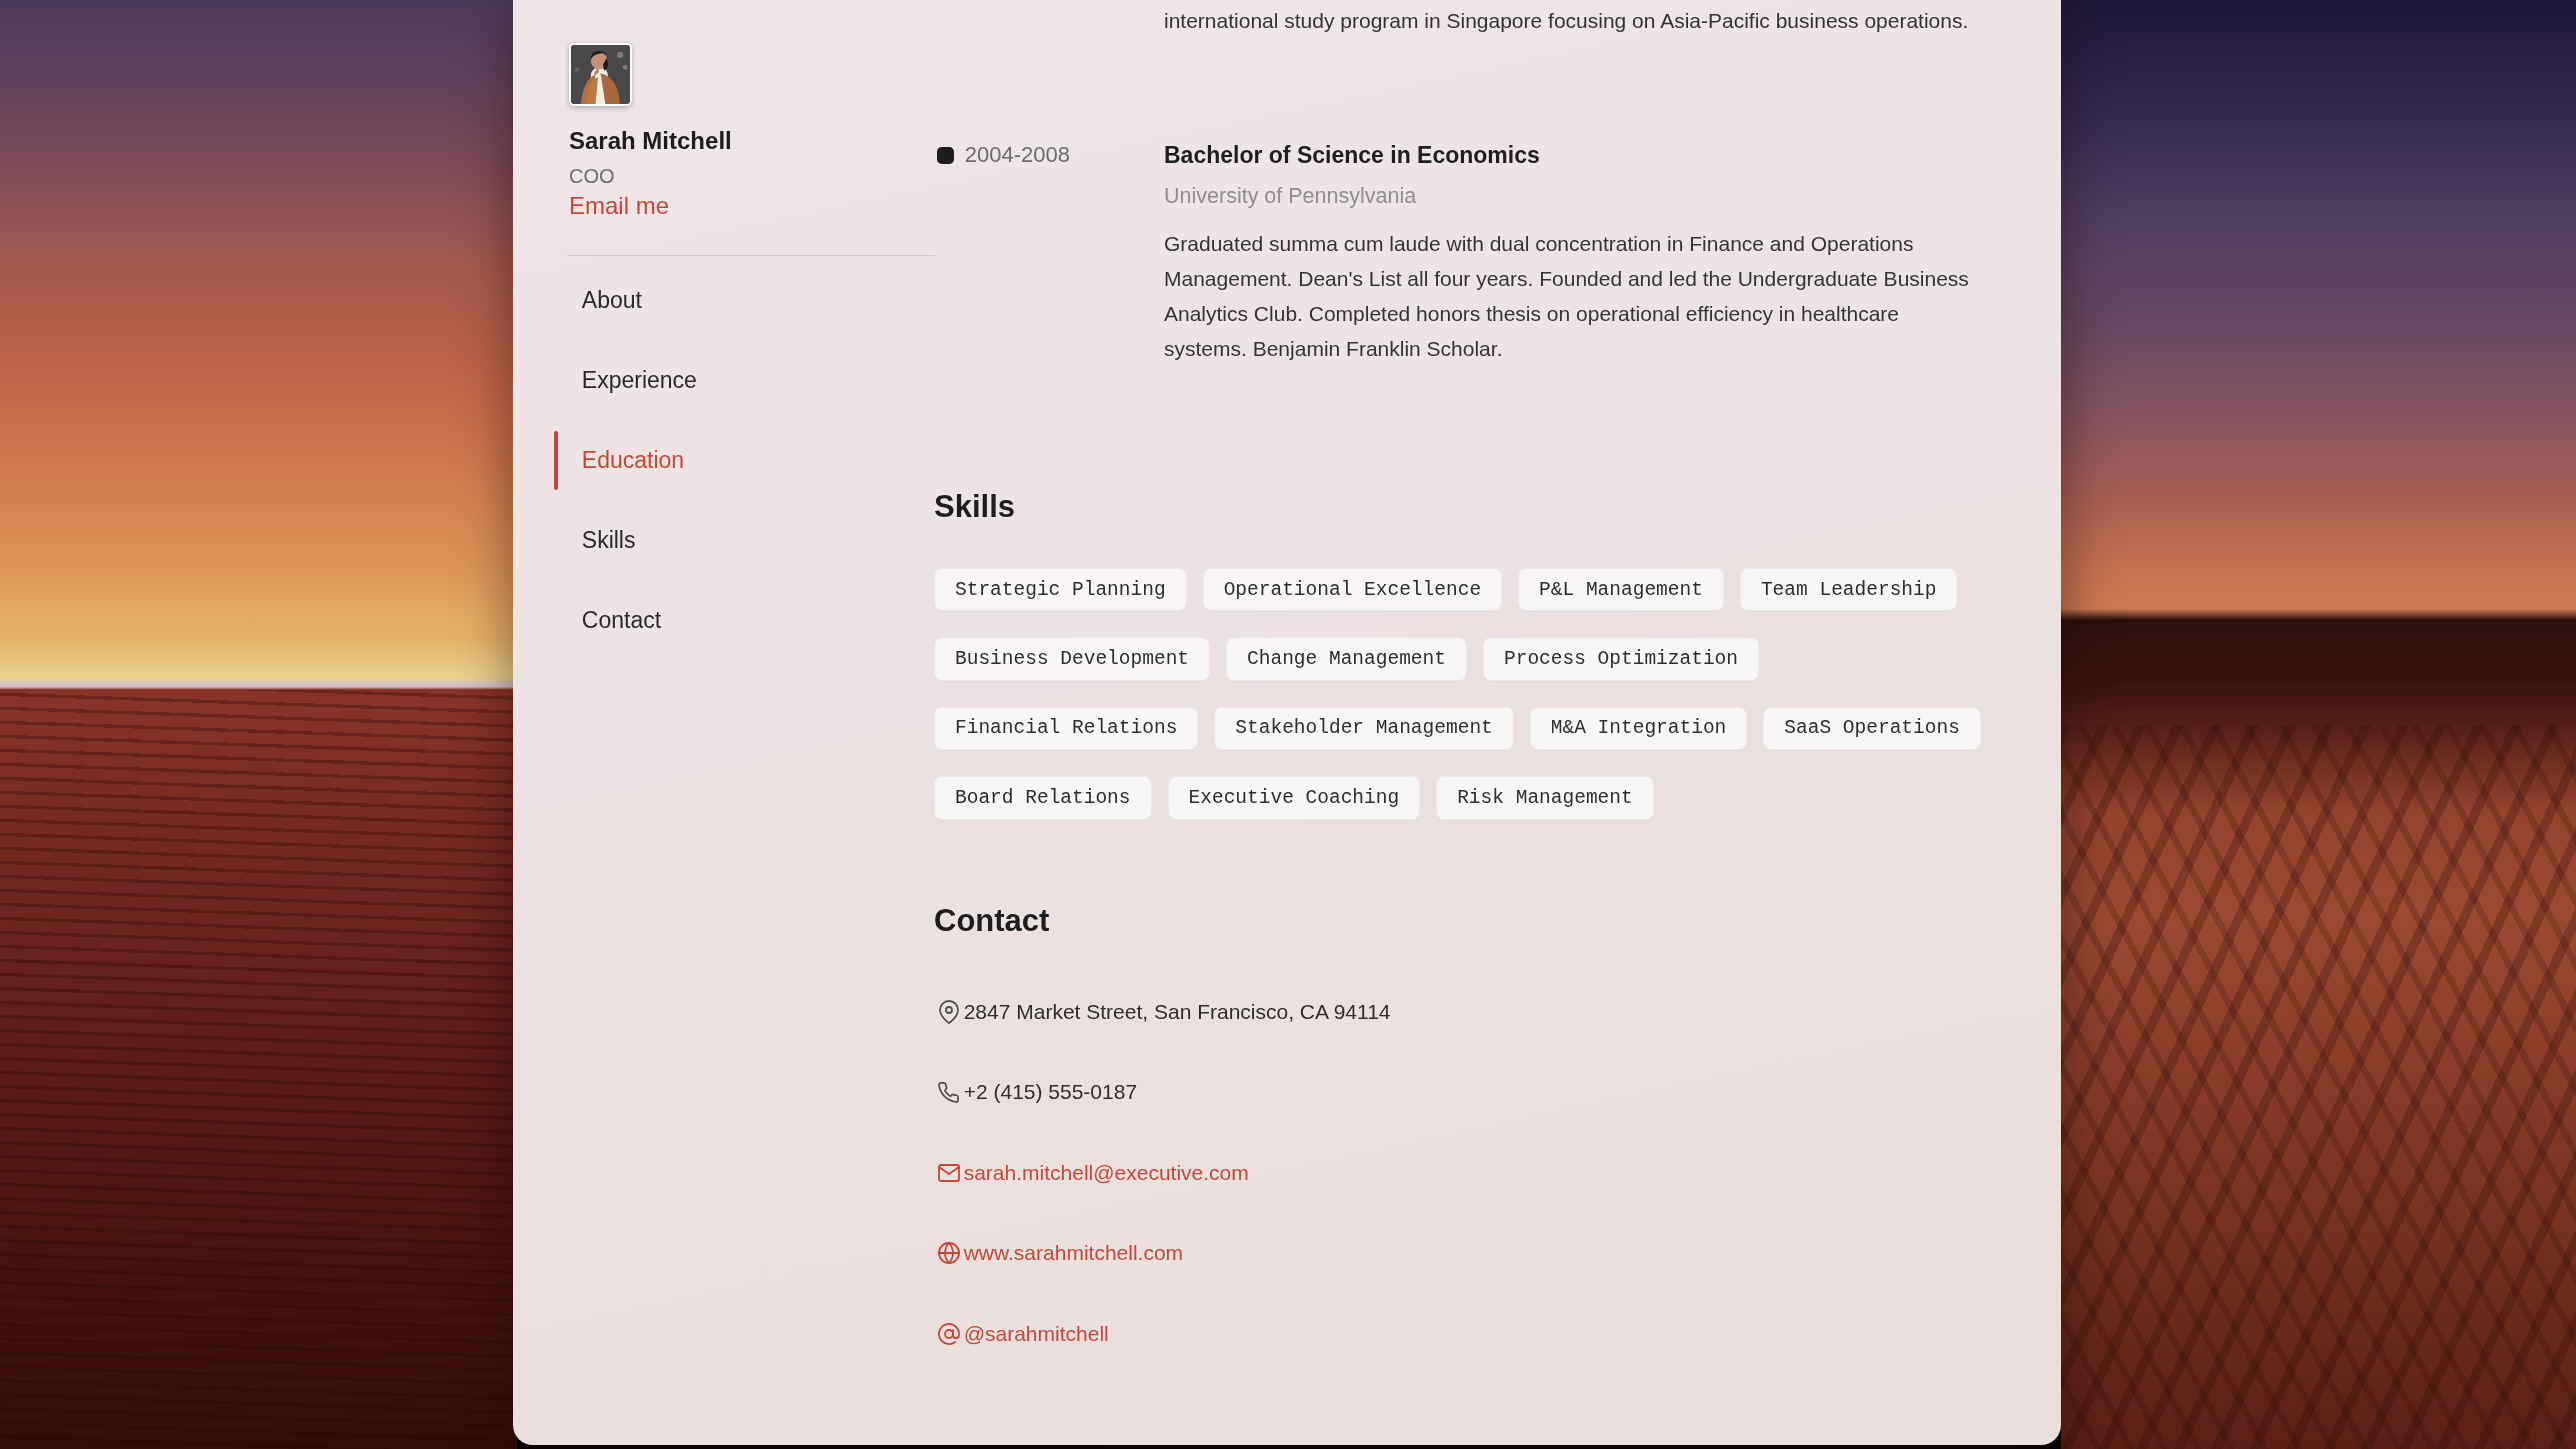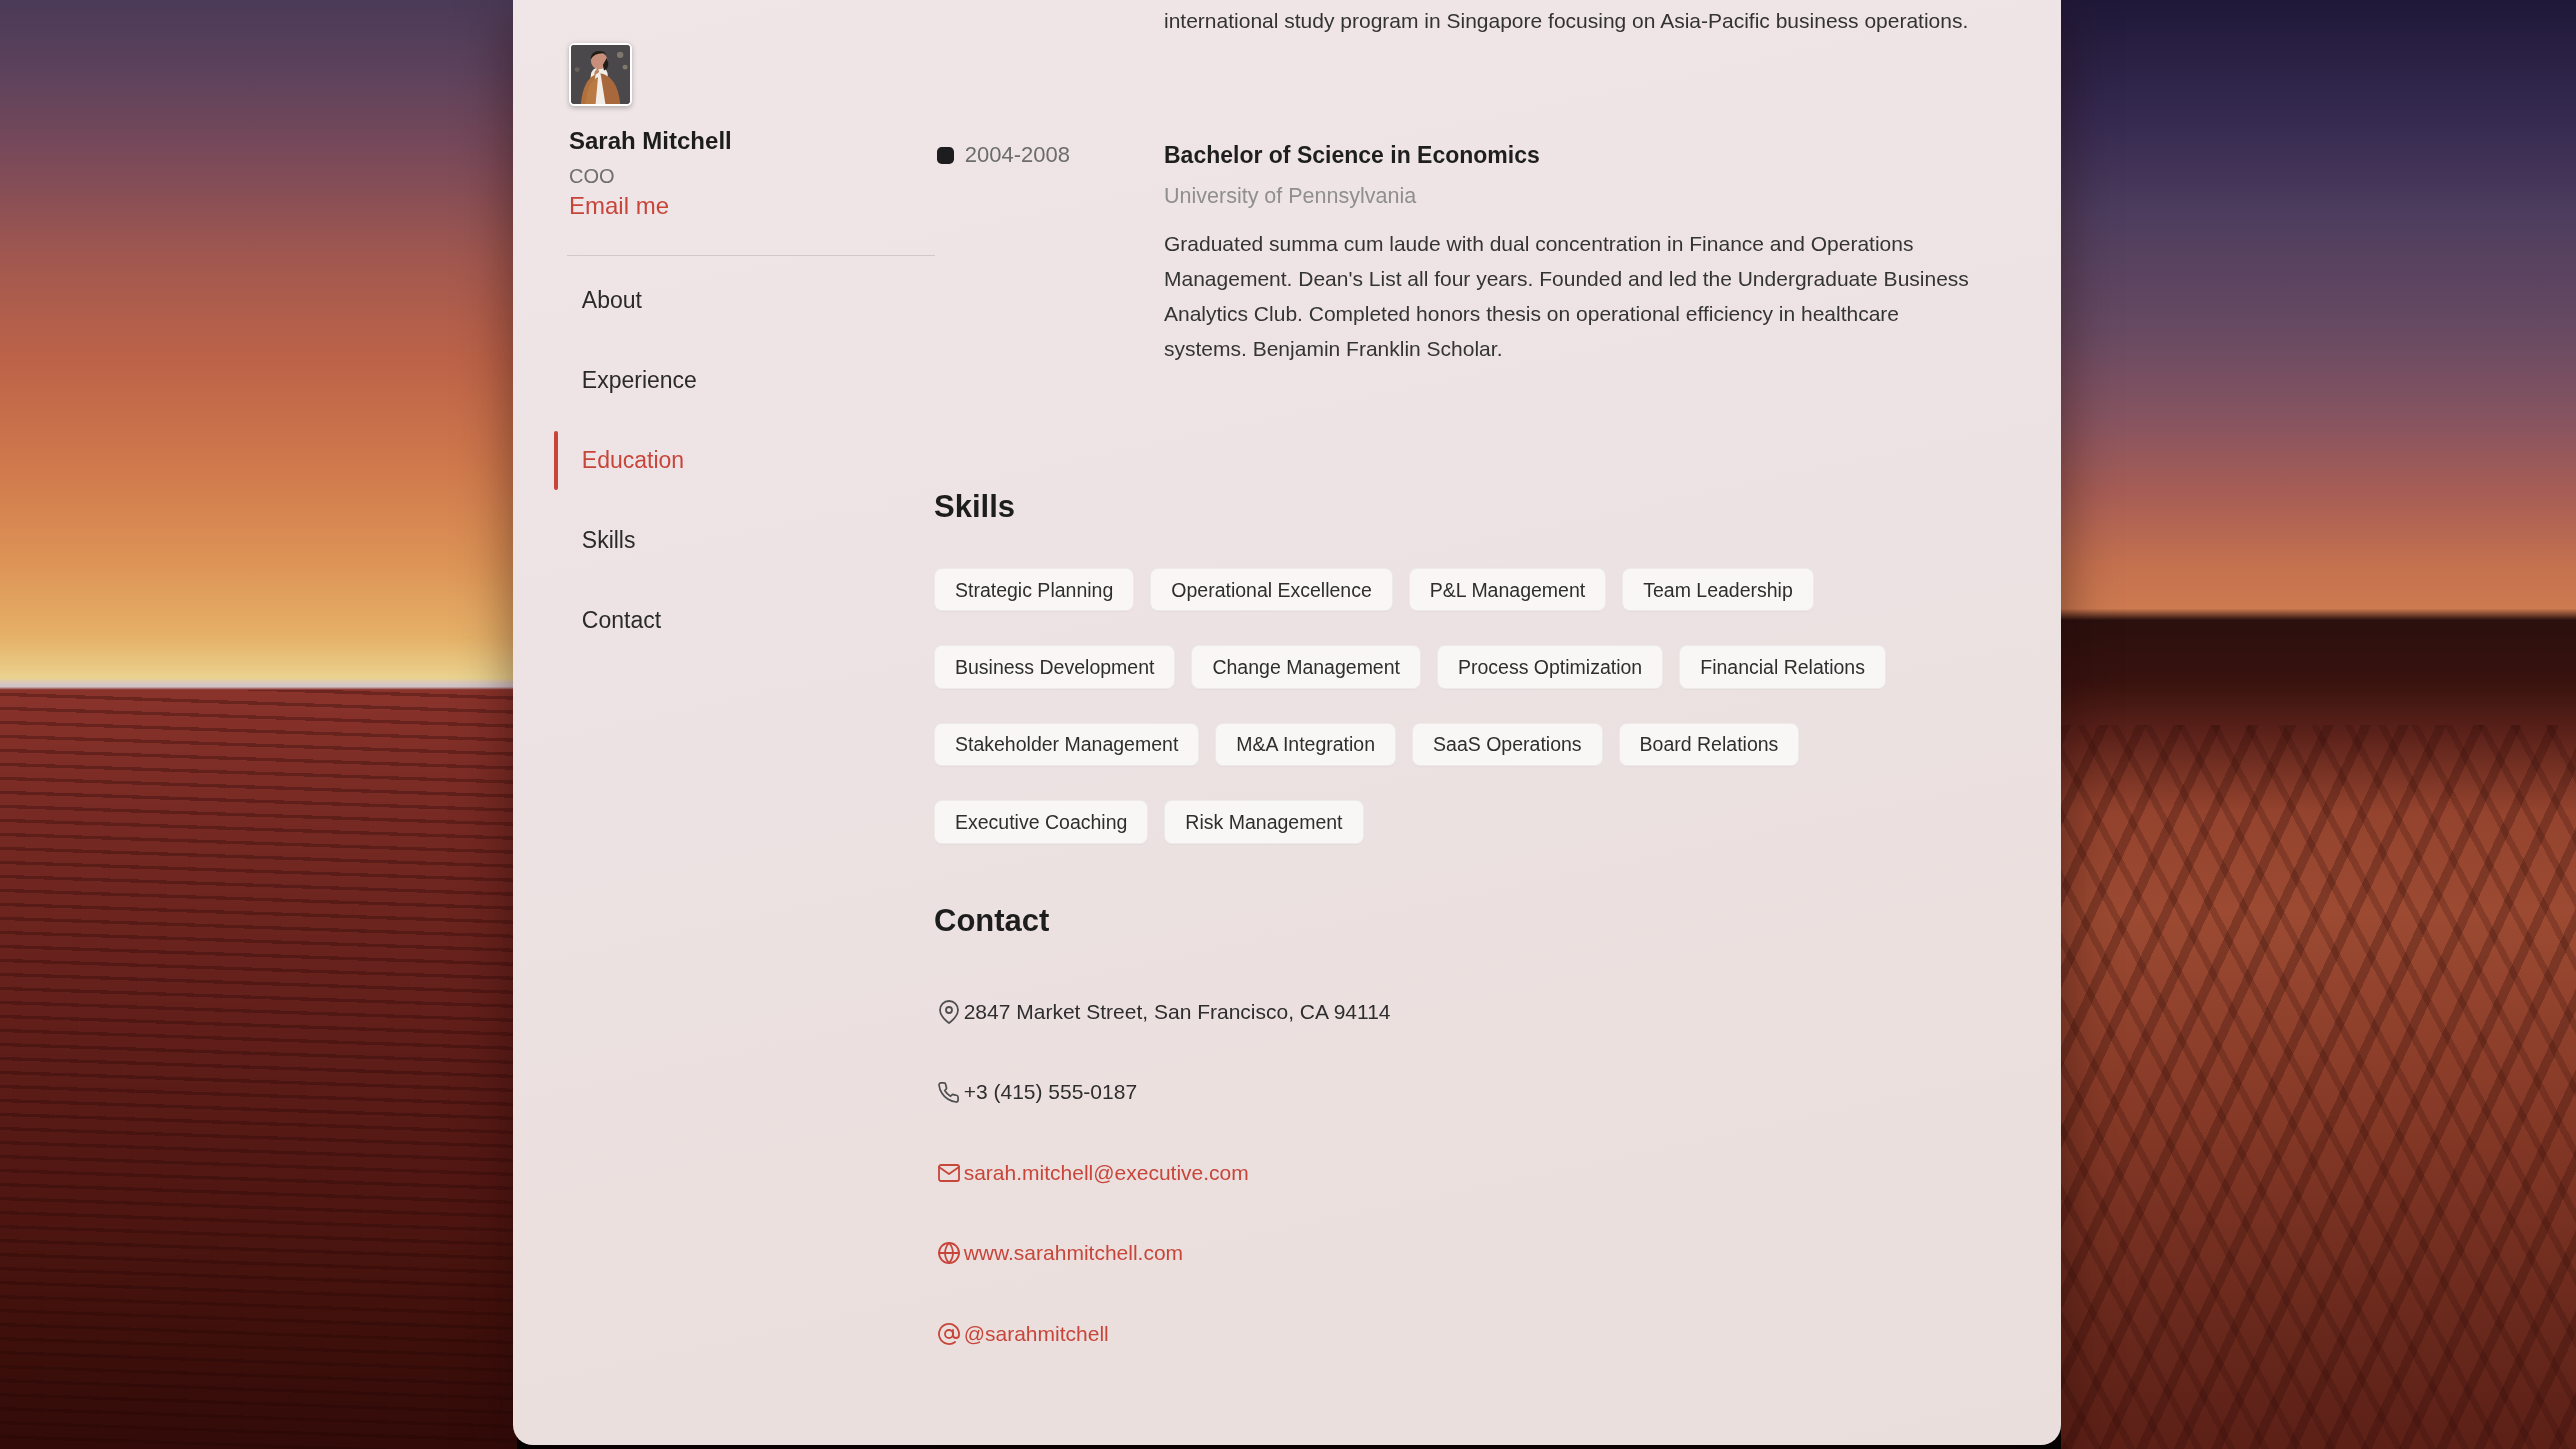--- a/index.html
+++ b/index.html
@@ -57,21 +57,21 @@
   .edu-when{width:230px;flex:none;display:flex;align-items:flex-start;padding-top:3.4px;}
   .edu-dot{width:17.4px;height:17.4px;border-radius:4.7px;background:#1d1d1f;margin:5.4px 0 0 2.7px;flex:none;}
   .edu-year{margin-left:10.7px;font-size:22px;line-height:28px;color:#6c6c6c;}
   .edu-body{flex:1;padding-top:3.4px;}
   .edu-degree{font-size:23px;line-height:28px;font-weight:700;color:#1e1e1e;}
   .edu-school{margin-top:12.7px;font-size:21.5px;line-height:28px;color:#8f8f8f;}
   .edu-desc{margin-top:16px;width:815px;font-size:21px;line-height:35px;color:#343434;}
 
   .section-h{font-size:31px;line-height:38px;font-weight:700;color:#1d1d1d;}
   .skills{position:absolute;left:0;top:488px;width:1060px;}
-  .chips{margin-top:42px;width:1047px;display:flex;flex-wrap:wrap;gap:34px 16px;}
+  .chips{margin-top:42px;width:1047px;display:flex;flex-wrap:wrap;gap:26px 16px;font-family:Liberation Mono, monospace;}
   .chip{padding:10.7px 20px;border-radius:8px;background:rgba(252,249,249,.85);
     border:0.7px solid rgba(0,0,0,.05);box-shadow:0 0.7px 1.3px rgba(0,0,0,.03);
     font-size:19.5px;line-height:20px;color:#2e2e2e;white-space:nowrap;}
 
   .contact{position:absolute;left:0;top:902px;width:1060px;}
   .c-items{margin-top:59px;padding-left:2.7px;}
   .c-row{display:flex;align-items:center;gap:3px;height:25.5px;margin-bottom:55px;
     font-size:21px;color:#2e2e2e;}
   .c-row .ic{width:24px;height:24px;flex:none;display:flex;align-items:center;justify-content:center;}
   .c-row .ic svg{stroke:#4f4f4f;}
@@ -169,21 +169,21 @@
             </span>
             <span>2847 Market Street, San Francisco, CA 94114</span>
           </div>
 
           <div class="c-row">
             <span class="ic">
               <svg width="23" height="23" viewBox="0 0 24 24" fill="none" stroke-width="1.8" stroke-linecap="round" stroke-linejoin="round">
                 <path d="M22 16.92v3a2 2 0 0 1-2.18 2 19.79 19.79 0 0 1-8.63-3.07 19.5 19.5 0 0 1-6-6 19.79 19.79 0 0 1-3.07-8.67A2 2 0 0 1 4.11 2h3a2 2 0 0 1 2 1.72 12.84 12.84 0 0 0 .7 2.81 2 2 0 0 1-.45 2.11L8.09 9.91a16 16 0 0 0 6 6l1.27-1.27a2 2 0 0 1 2.11-.45 12.84 12.84 0 0 0 2.81.7A2 2 0 0 1 22 16.92z"></path>
               </svg>
             </span>
-            <span>+3 (415) 555-0187</span>
+            <span>+2 (415) 555-0187</span>
           </div>
 
           <div class="c-row link">
             <span class="ic">
               <svg width="24" height="24" viewBox="0 0 24 24" fill="none" stroke-width="1.8" stroke-linecap="round" stroke-linejoin="round">
                 <rect x="2" y="4" width="20" height="16" rx="2"></rect>
                   <polyline points="22,6 12,13 2,6"></polyline>
               </svg>
             </span>
             <span>sarah.mitchell@executive.com</span>

